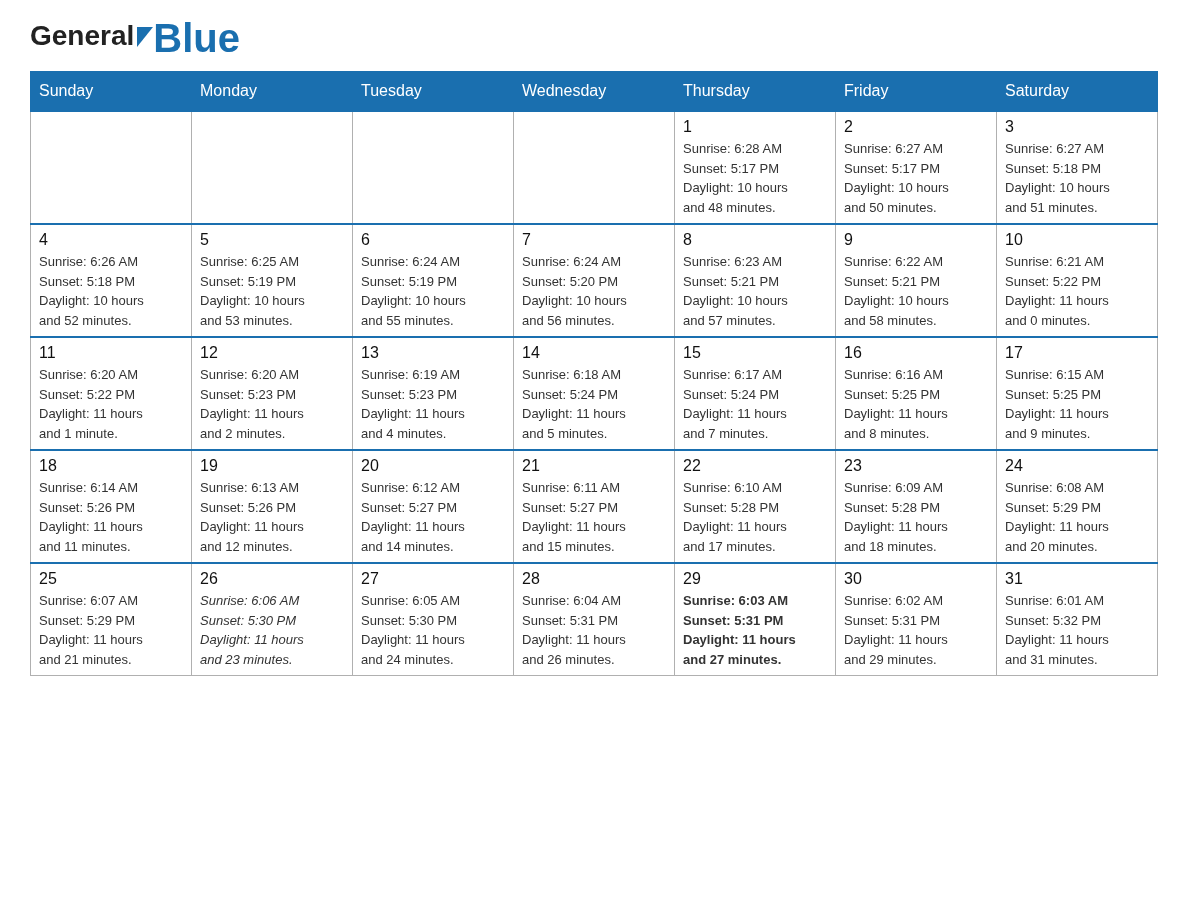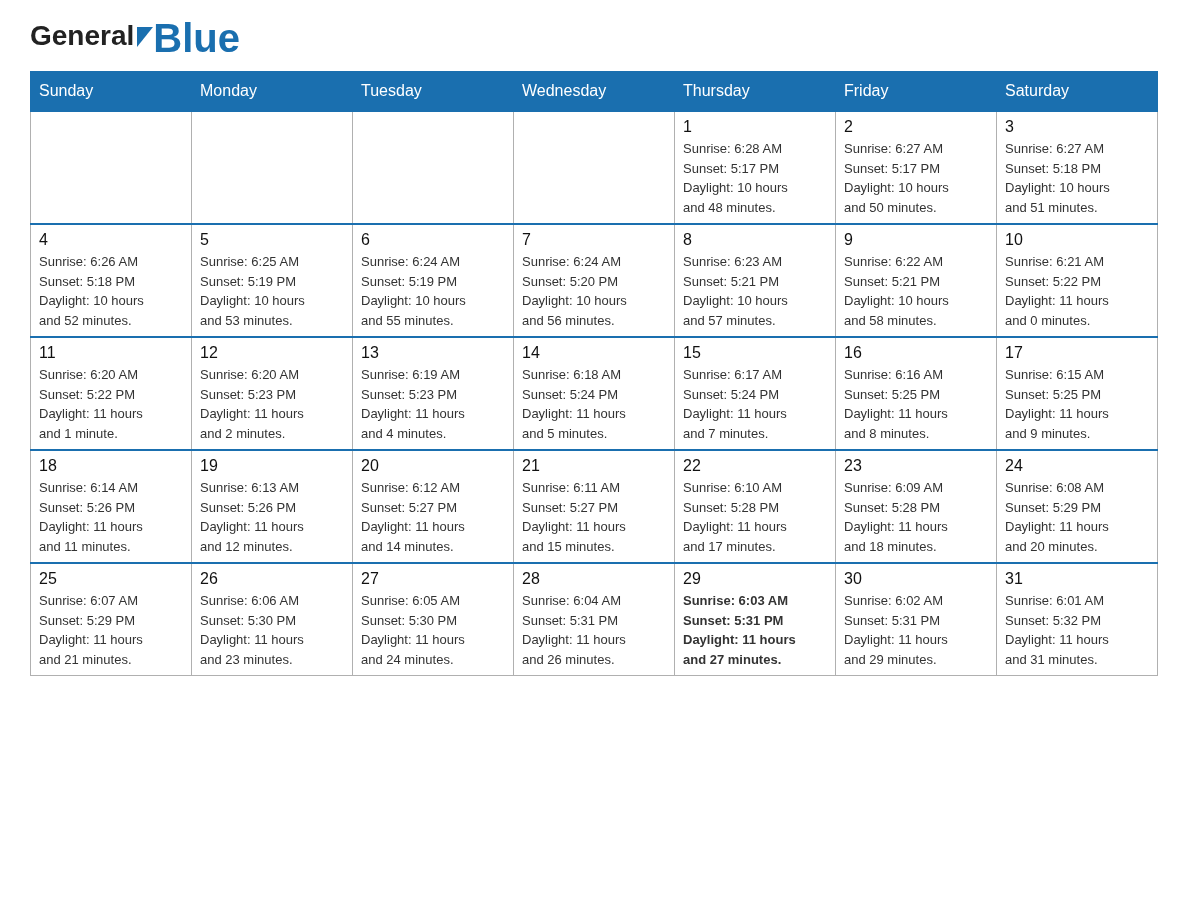--- a/index.html
+++ b/index.html
@@ -310,21 +310,21 @@
       <tr class="week-row">
         <td>
           <span class="day-number">25</span>
           <div class="day-info" style="white-space: pre-line;">Sunrise: 6:07 AM
 Sunset: 5:29 PM
 Daylight: 11 hours
 and 21 minutes.</div>
         </td>
         <td>
           <span class="day-number">26</span>
-          <div class="day-info" style="white-space: pre-line;">Sunrise: 6:06 AM
+          <div class="day-info" style="white-space: pre-line; font-style: italic;">Sunrise: 6:06 AM
 Sunset: 5:30 PM
 Daylight: 11 hours
 and 23 minutes.</div>
         </td>
         <td>
           <span class="day-number">27</span>
           <div class="day-info" style="white-space: pre-line;">Sunrise: 6:05 AM
 Sunset: 5:30 PM
 Daylight: 11 hours
 and 24 minutes.</div>

